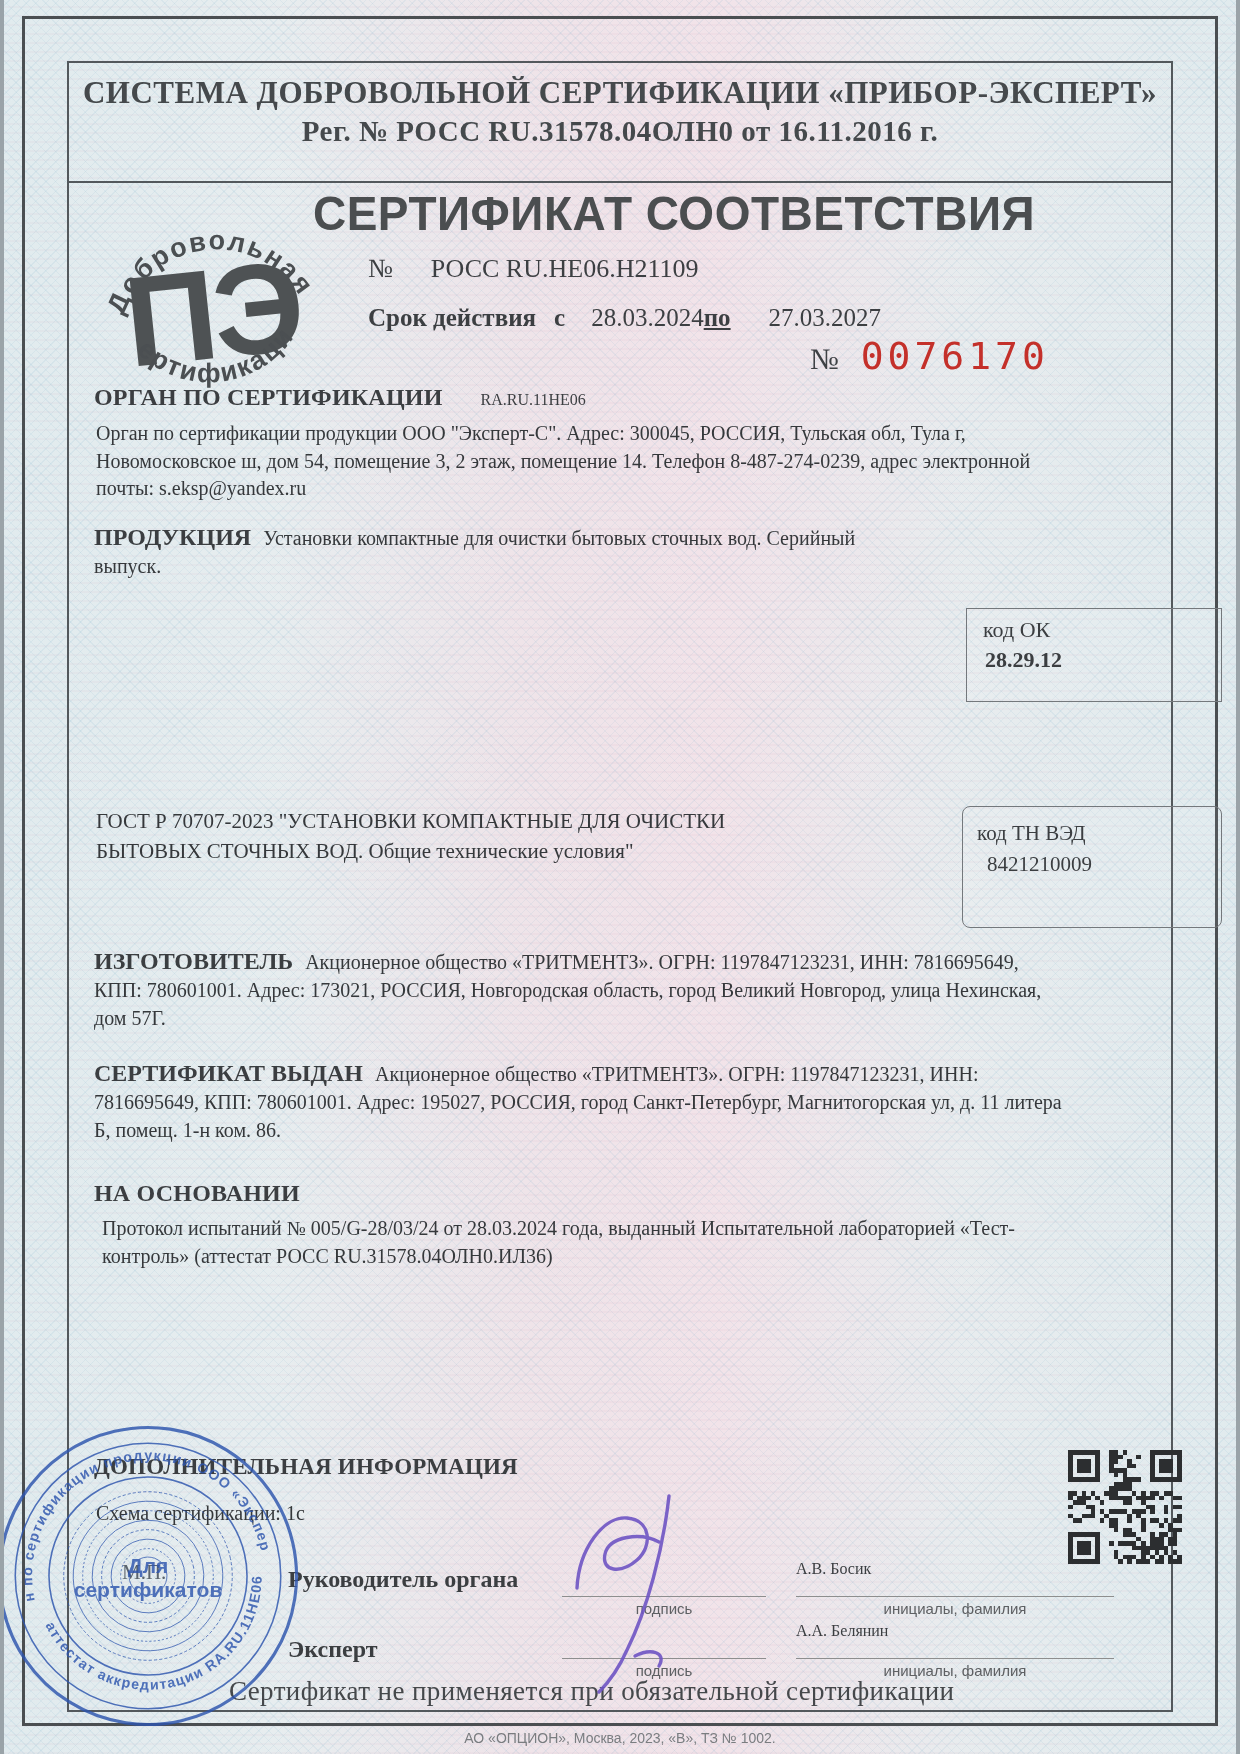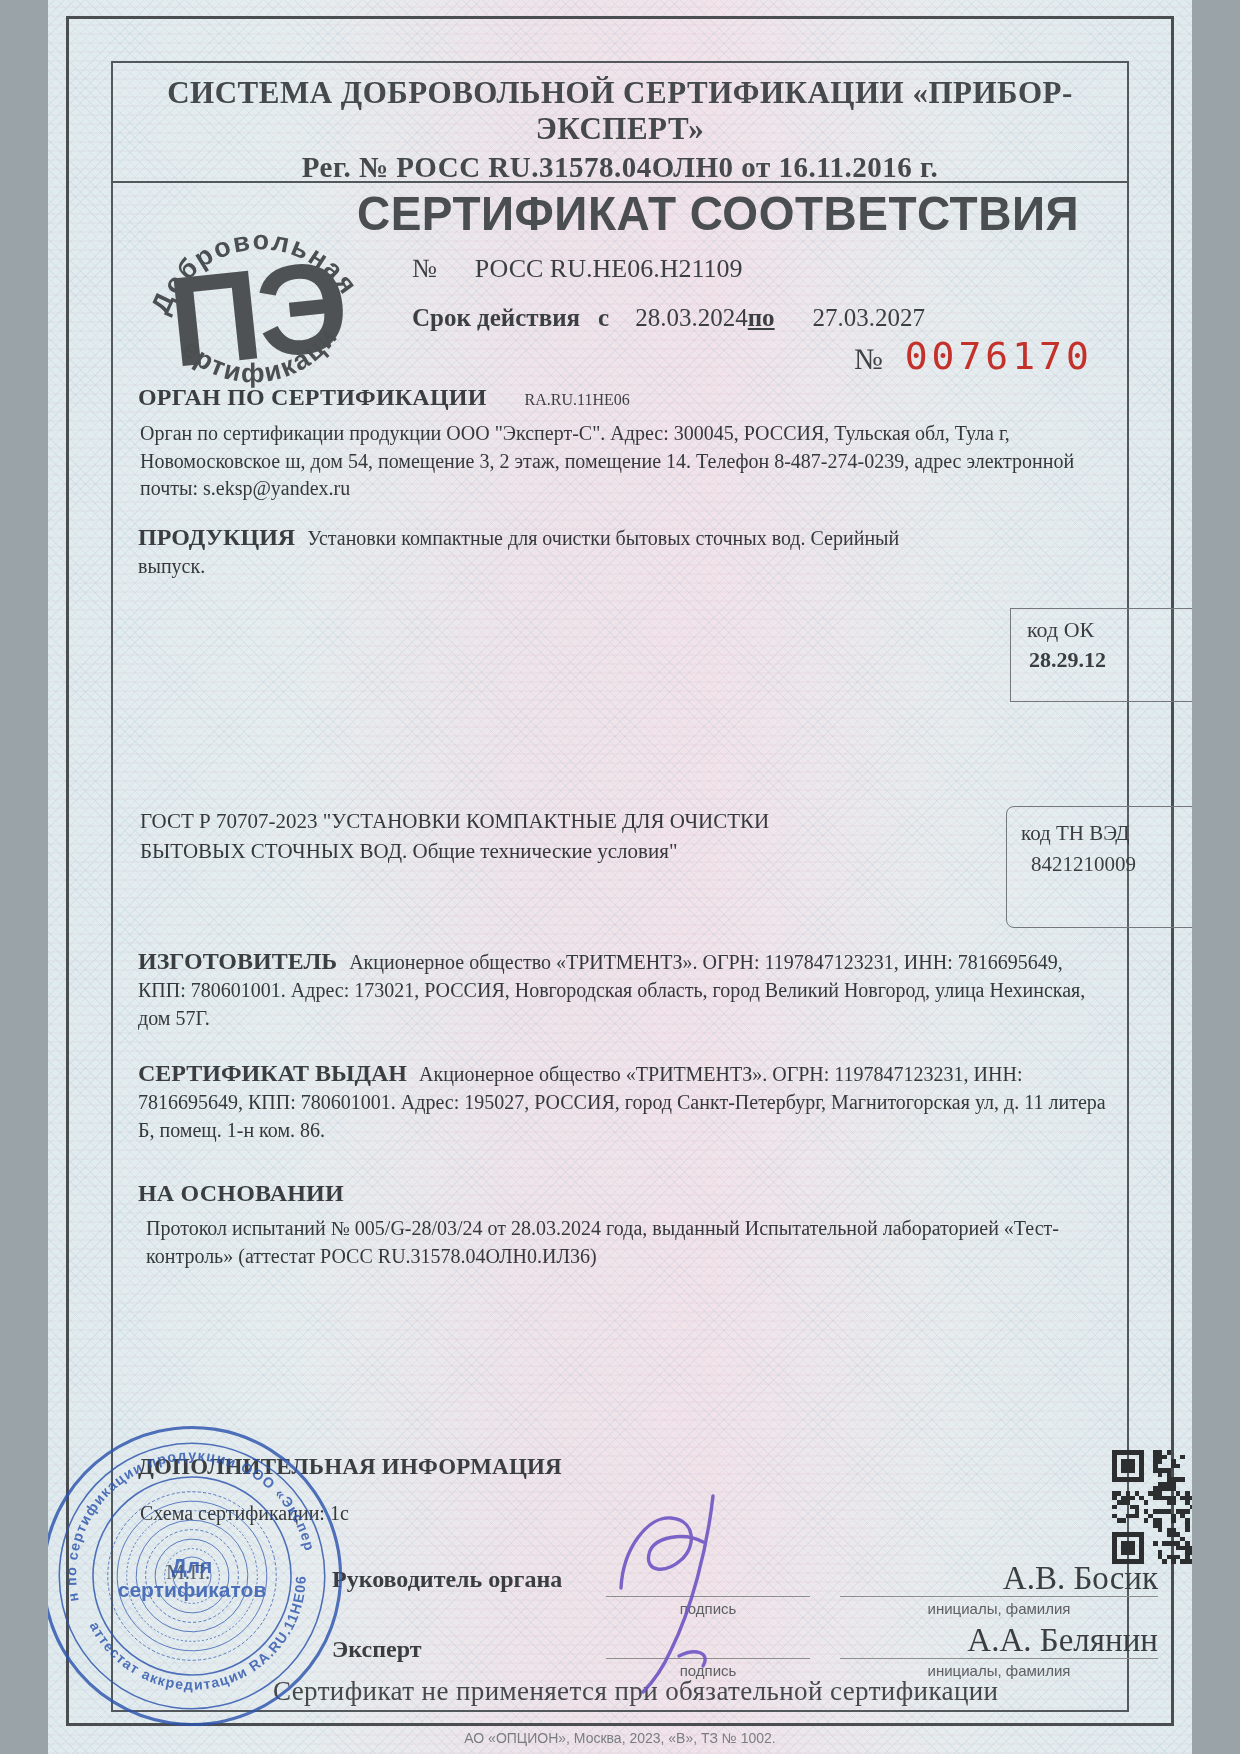--- a/index.html
+++ b/index.html
@@ -1,17 +1,17 @@
 <!DOCTYPE html>
 <html><head>
 <meta charset="utf-8">
 <style>
   html,body{margin:0;padding:0;background:#9aa3a8;}
   .page{
-    position:relative;width:1144px;height:1754px;margin:0 auto;overflow:hidden;
+    position:relative;width:1232px;height:1754px;margin:0 auto;overflow:hidden;
     font-family:"Liberation Serif",serif;color:#3c3f42;
     background:
       repeating-linear-gradient(45deg, rgba(108,168,198,.10) 0 1px, transparent 1px 7px),
       repeating-linear-gradient(-45deg, rgba(108,168,198,.10) 0 1px, transparent 1px 7px),
       repeating-linear-gradient(0deg, rgba(188,118,152,.05) 0 2px, transparent 2px 9px),
       linear-gradient(90deg,#e1ebee 0%,#e7edef 22%,#efe4e9 42%,#f2e3e9 58%,#e8ecee 78%,#e1ebee 100%);
   }
   .abs{position:absolute;}
   .outer-border{left:18px;top:16px;right:18px;bottom:28px;border:3px solid #4a4e51;}
   .inner-frame{left:63px;top:61px;right:63px;bottom:42px;border:2.5px solid #53585c;}
@@ -35,21 +35,21 @@
   .sec-body{font-size:20px;line-height:27.5px;color:#35383b;}
   .inline-label{font-weight:700;font-size:24px;color:#3b3e41;margin-right:12px;}
   .code-box{border:1.5px solid #74787c;color:#3b3e41;background:rgba(255,255,255,.06);margin-left:40px;}
   .code-box .cl{font-size:22px;} .code-box .cv{font-size:22px;}
   .ok-box{left:922px;top:608px;width:256px;height:94px;padding:8px 0 0 16px;box-sizing:border-box;}
   .ok-box .cv{margin:4px 0 0 2px;font-weight:bold;}
   .tnved-box{left:918px;top:806px;width:260px;height:122px;border-radius:8px;padding:14px 0 0 14px;box-sizing:border-box;}
   .tnved-box .cl{font-size:21px;} .tnved-box .cv{font-size:21px;margin:6px 0 0 10px;}
   .sig-line{border-top:1.5px solid #8e8e8e;height:0;}
   .sig-cap{font-family:"Liberation Sans",sans-serif;font-size:15px;color:#5e6063;text-align:center;}
-  .sig-name{font-size:33px;color:#3b3e41;text-align:right;}
+  .sig-name{font-size:16px;color:#3b3e41;text-align:left;}
   .sig-role{font-size:24px;font-weight:700;color:#3b3e41;}
   .note{left:225px;top:1676px;font-size:27px;letter-spacing:.4px;color:#45484b;}
   .imprint{left:0;top:1730px;width:100%;text-align:center;font-family:"Liberation Sans",sans-serif;font-size:14px;color:#7a7d80;}
   .mp{left:118px;top:1560px;font-size:21px;color:#5b646d;z-index:1;}
   .stamp{left:-14px;top:1418px;width:316px;height:316px;transform:rotate(-13deg);z-index:2;opacity:.82;}
   .ink{left:545px;top:1488px;width:250px;height:215px;z-index:4;}
   #qr-wrap{left:1064px;top:1450px;width:114px;height:114px;}
   #qr-svg{width:114px;height:114px;} #qr-svg rect{fill:#2c2e30;}
   .logo{left:88px;top:188px;width:240px;height:240px;}
 </style>

